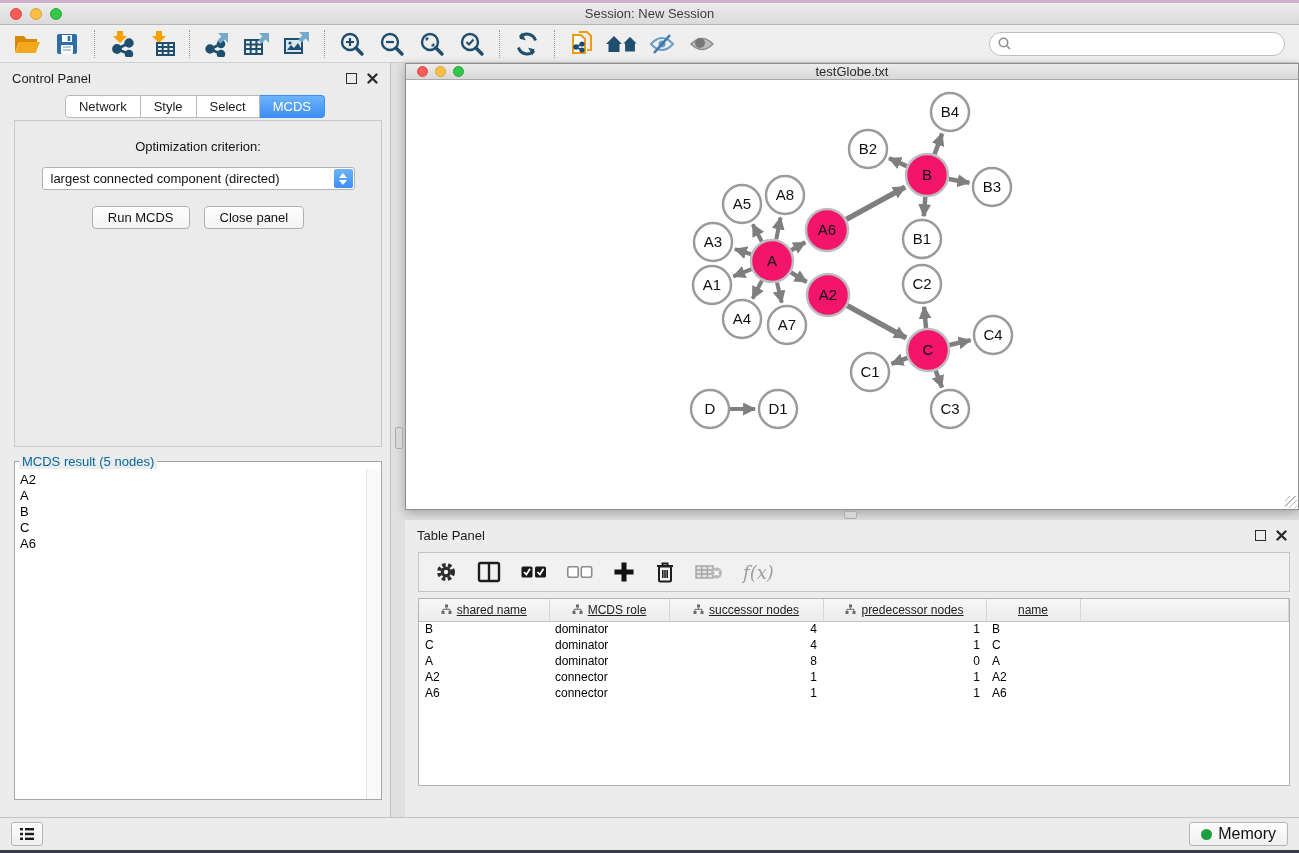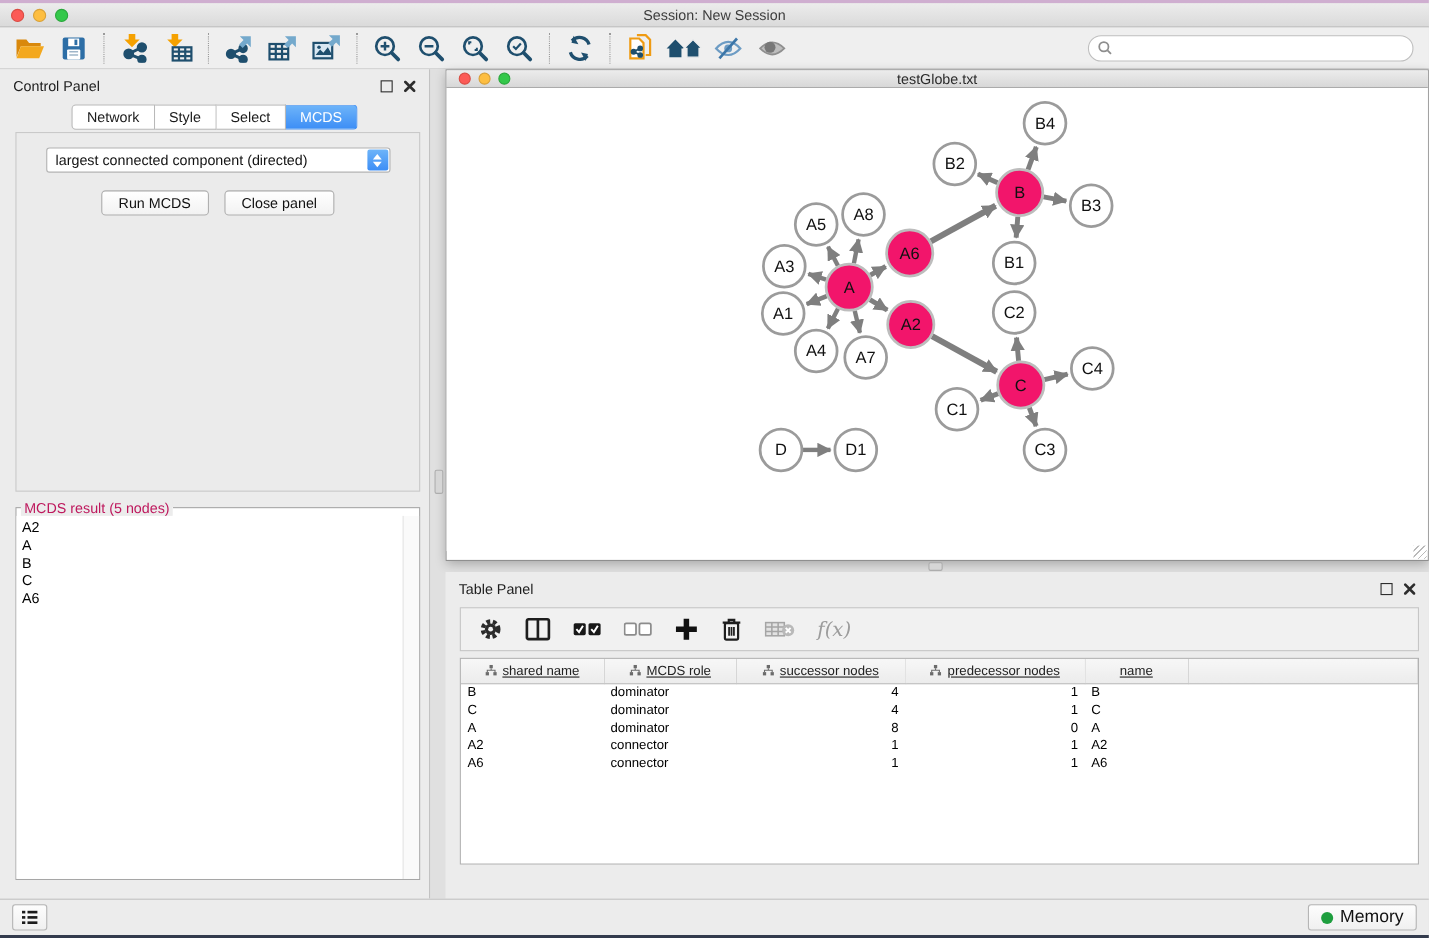--- a/index.html
+++ b/index.html
@@ -60,21 +60,21 @@
     background:linear-gradient(#6db4f9,#3d8ef6); border-radius:2px; display:flex; flex-direction:column;
     align-items:center; justify-content:center; gap:2px; }
   .tri-up { width:0; height:0; border-left:4px solid transparent; border-right:4px solid transparent; border-bottom:5px solid #fff; }
   .tri-dn { width:0; height:0; border-left:4px solid transparent; border-right:4px solid transparent; border-top:5px solid #fff; }
   .btn-row { display:flex; justify-content:center; gap:14px; margin-top:16px; }
   .push-btn { font-size:13px; color:#111; background:linear-gradient(#ffffff,#f2f2f2); border:1px solid #b0b0b0;
     border-radius:4px; padding:3px 15px; }
 
   fieldset.result-box { position:absolute; left:14px; top:391px; width:368px; height:346px;
     border:1px solid #a6a6a6; background:#fff; padding:0; }
-  fieldset.result-box legend { font-size:13px; color:#be185d; margin-left:4px; padding:0 3px; background:#ececec; }
+  fieldset.result-box legend { font-size:13px; color:#0369a1; margin-left:4px; padding:0 3px; background:#ececec; }
   .result-list { position:absolute; left:0; top:0; right:15px; bottom:0; background:#fff; padding:3px 0 0 5px; }
   .result-item { font-size:13px; line-height:16px; color:#000; }
   .result-scroll { position:absolute; right:0; top:0; bottom:0; width:15px; background:#fafafa; border-left:1px solid #e4e4e4; }
 
   
   .net-window { position:absolute; left:405px; top:0; width:894px; height:447px;
     border:1px solid #8f8f8f; box-shadow:0 3px 10px rgba(0,0,0,.28); background:#fff; }
   .nw-titlebar { height:16px; background:linear-gradient(#ececec,#d8d8d8); border-bottom:1px solid #ababab;
     display:flex; align-items:center; position:relative; }
   .nw-titlebar .lights { margin-left:11px; gap:7px; }
@@ -305,20 +305,21 @@
       </span>
     </div>
     <div class="cp-tabs" id="cp-tabs">
         <span class="seg-tab">Network</span>
         <span class="seg-tab">Style</span>
         <span class="seg-tab">Select</span>
         <span class="seg-tab sel">MCDS</span>
       </div>
 
     <div class="cp-box">
+      <div class="opt-label">Optimization criterion:</div>
       <div class="selectbox">
         <span class="sel-text">largest connected component (directed)</span>
         <span class="stepper">
             <span class="tri-up"></span>
             <span class="tri-dn"></span>
           </span>
       </div>
       <div class="btn-row">
         <button class="push-btn">Run MCDS</button>
         <button class="push-btn">Close panel</button>

